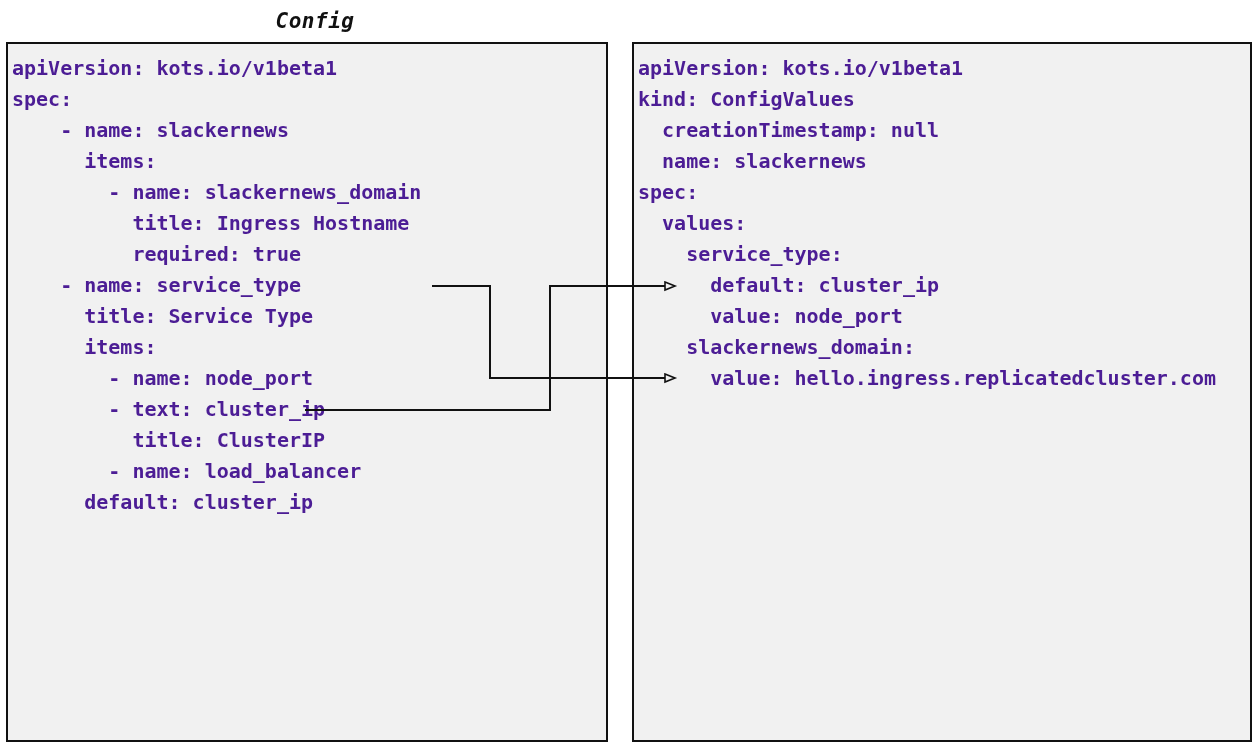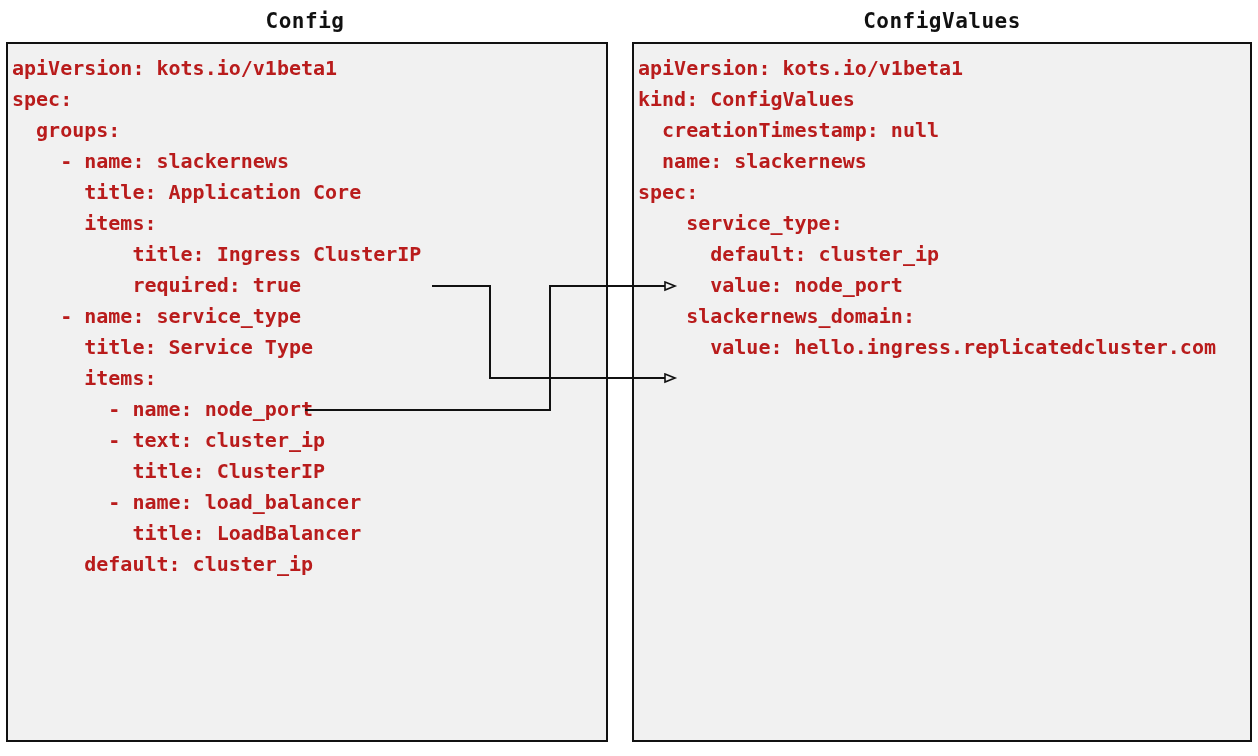--- a/index.html
+++ b/index.html
@@ -21,91 +21,89 @@
     position: absolute;
     top: 4px;
     height: 34px;
     line-height: 34px;
     text-align: center;
     font-size: 21px;
     font-weight: bold;
     color: #111111;
     letter-spacing: 0.5px;
   }
-  .panel-title.left  { left: 4px;   width: 602px; }
+  .panel-title.left  { left: 14px;   width: 602px; font-style: italic; }
   .panel-title.right { left: 632px; width: 620px; }
   .panel {
     position: absolute;
     top: 42px;
     height: 700px;
     background: #f1f1f1;
     border: 2px solid #111111;
     box-sizing: border-box;
   }
   .panel.left  { left: 6px;   width: 602px; }
   .panel.right { left: 632px; width: 620px; }
   .code {
     padding: 9px 4px 9px 4px;
   }
   .code-line {
     white-space: pre;
     height: 31px;
     line-height: 31px;
     font-size: 20px;
     font-weight: bold;
-    color: #b91c1c;
+    color: #4c1d95;
   }
   svg.overlay {
     position: absolute;
     left: 0;
     top: 0;
     width: 1258px;
     height: 756px;
     pointer-events: none;
     z-index: 5;
   }
 </style>
 </head>
 <body>
 
 <div class="stage">
 
   <div class="panel-title left">Config</div>
 
-  <div class="panel-title right">ConfigValues</div>
 
   <div class="panel left">
     <div class="code">
         <div class="code-line">apiVersion: kots.io/v1beta1</div>
         <div class="code-line">spec:</div>
-        <div class="code-line">  groups:</div>
         <div class="code-line">    - name: slackernews</div>
-        <div class="code-line">      title: Application Core</div>
         <div class="code-line">      items:</div>
-        <div class="code-line">          title: Ingress ClusterIP</div>
+        <div class="code-line">        - name: slackernews_domain</div>
+        <div class="code-line">          title: Ingress Hostname</div>
         <div class="code-line">          required: true</div>
         <div class="code-line">    - name: service_type</div>
         <div class="code-line">      title: Service Type</div>
         <div class="code-line">      items:</div>
         <div class="code-line">        - name: node_port</div>
         <div class="code-line">        - text: cluster_ip</div>
         <div class="code-line">          title: ClusterIP</div>
         <div class="code-line">        - name: load_balancer</div>
-        <div class="code-line">          title: LoadBalancer</div>
         <div class="code-line">      default: cluster_ip</div>
       </div>
   </div>
 
   <div class="panel right">
     <div class="code">
         <div class="code-line">apiVersion: kots.io/v1beta1</div>
         <div class="code-line">kind: ConfigValues</div>
         <div class="code-line">  creationTimestamp: null</div>
         <div class="code-line">  name: slackernews</div>
         <div class="code-line">spec:</div>
+        <div class="code-line">  values:</div>
         <div class="code-line">    service_type:</div>
         <div class="code-line">      default: cluster_ip</div>
         <div class="code-line">      value: node_port</div>
         <div class="code-line">    slackernews_domain:</div>
         <div class="code-line">      value: hello.ingress.replicatedcluster.com</div>
       </div>
   </div>
 
   <svg class="overlay" viewBox="0 0 1258 756" xmlns="http://www.w3.org/2000/svg">
     <defs>

